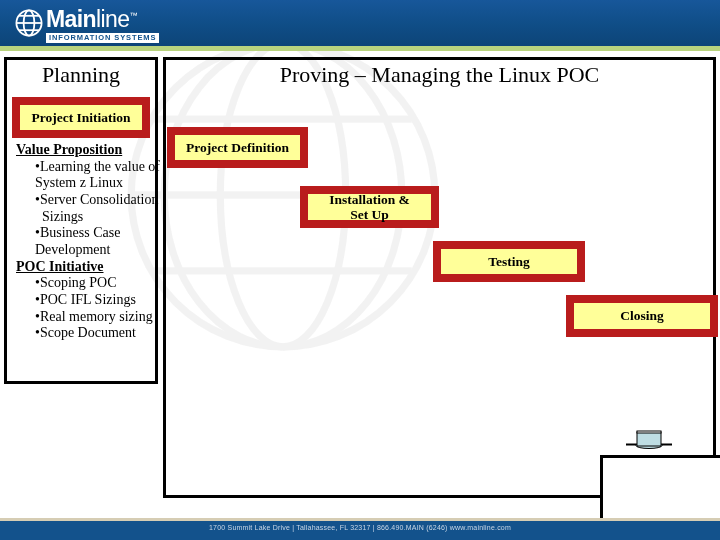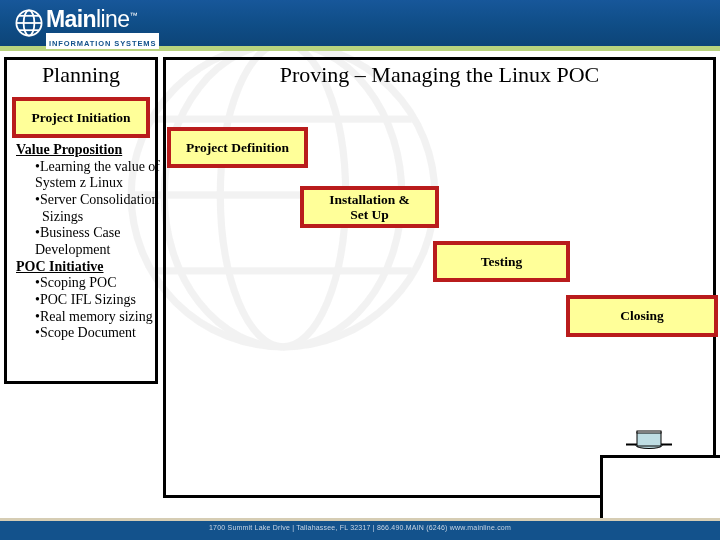--- a/index.html
+++ b/index.html
@@ -78,21 +78,21 @@
   .logo-word span.light { font-weight: 400; }
   .logo-word sup { font-size: 8px; vertical-align: super; }
   .logo-sub {
     margin-top: 2px;
     background: #ffffff;
     color: #13528c;
     font-family: "Liberation Sans", sans-serif;
     font-size: 7.5px;
     font-weight: 700;
     letter-spacing: 0.9px;
-    padding: 7px 3px 1px 3px;
+    padding: 1px 3px 1px 3px;
     align-self: flex-start;
     white-space: nowrap;
   }
 
   
   .footer-rule {
     position: absolute;
     left: 0; top: 518px;
     width: 720px; height: 3px;
     background: #d6cdb4;
@@ -138,36 +138,36 @@
     color: #000000;
     white-space: nowrap;
   }
   .heading-left  { left: 4px;   top: 62px;  width: 154px; }
   .heading-right { left: 163px; top: 62px;  width: 553px; }
 
   
   .ybox {
     position: absolute;
     background: #ffff99;
-    border: 4px solid #b91c1c;
+    border: 8px solid #b91c1c;
     box-sizing: border-box;
     display: flex;
     align-items: center;
     justify-content: center;
     text-align: center;
     font-family: "Liberation Serif", serif;
     font-weight: bold;
     font-size: 13.5px;
     color: #000000;
     line-height: 1.12;
   }
   .box-project-initiation { left: 12px;  top: 97px;  width: 138px; height: 41px; }
   .box-project-definition { left: 167px; top: 127px; width: 141px; height: 41px; }
   .box-installation       { left: 300px; top: 186px; width: 139px; height: 42px; }
-  .box-testing            { left: 433px; top: 241px; width: 137px; height: 41px; }
+  .box-testing            { left: 433px; top: 241px; width: 152px; height: 41px; }
   .box-closing            { left: 566px; top: 295px; width: 152px; height: 42px; }
 
   
   .left-text {
     position: absolute;
     left: 16px;
     top: 142px;
     width: 158px;
     font-family: "Liberation Serif", serif;
     font-size: 14px;

